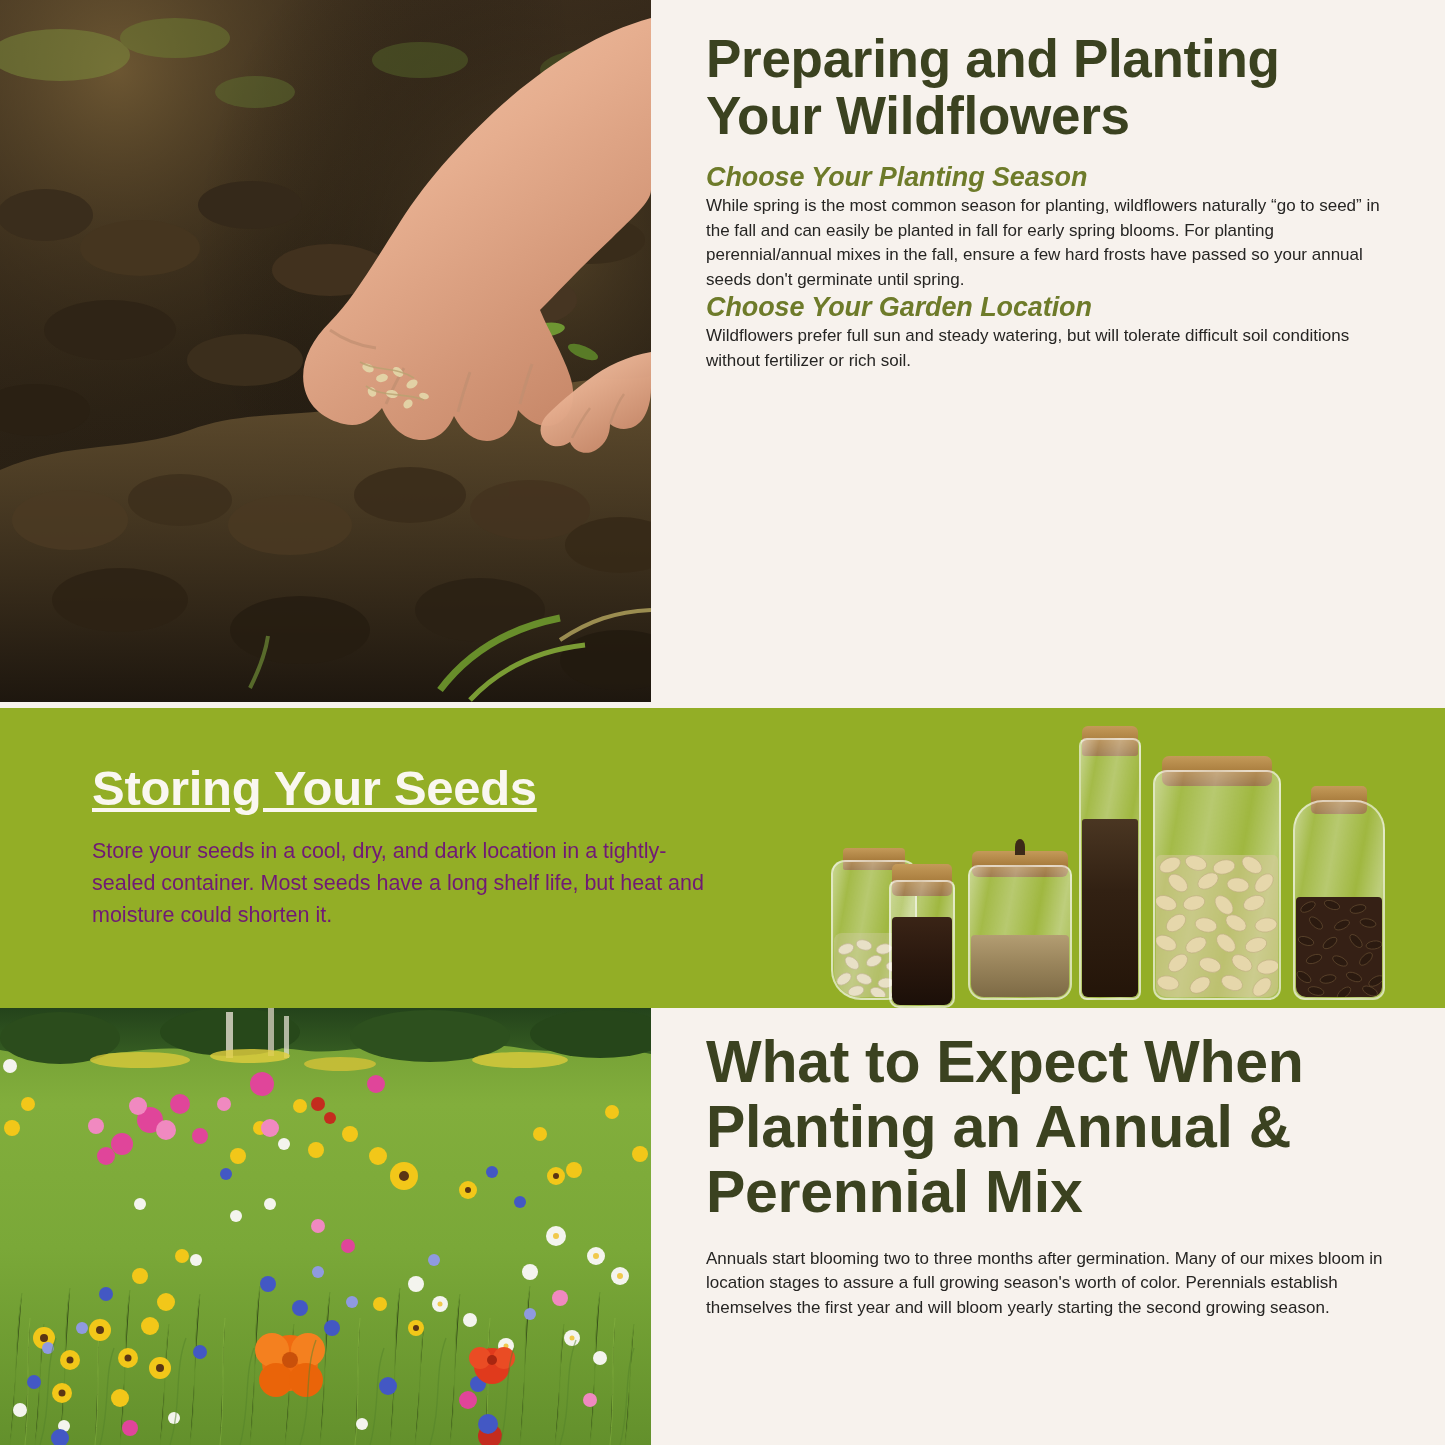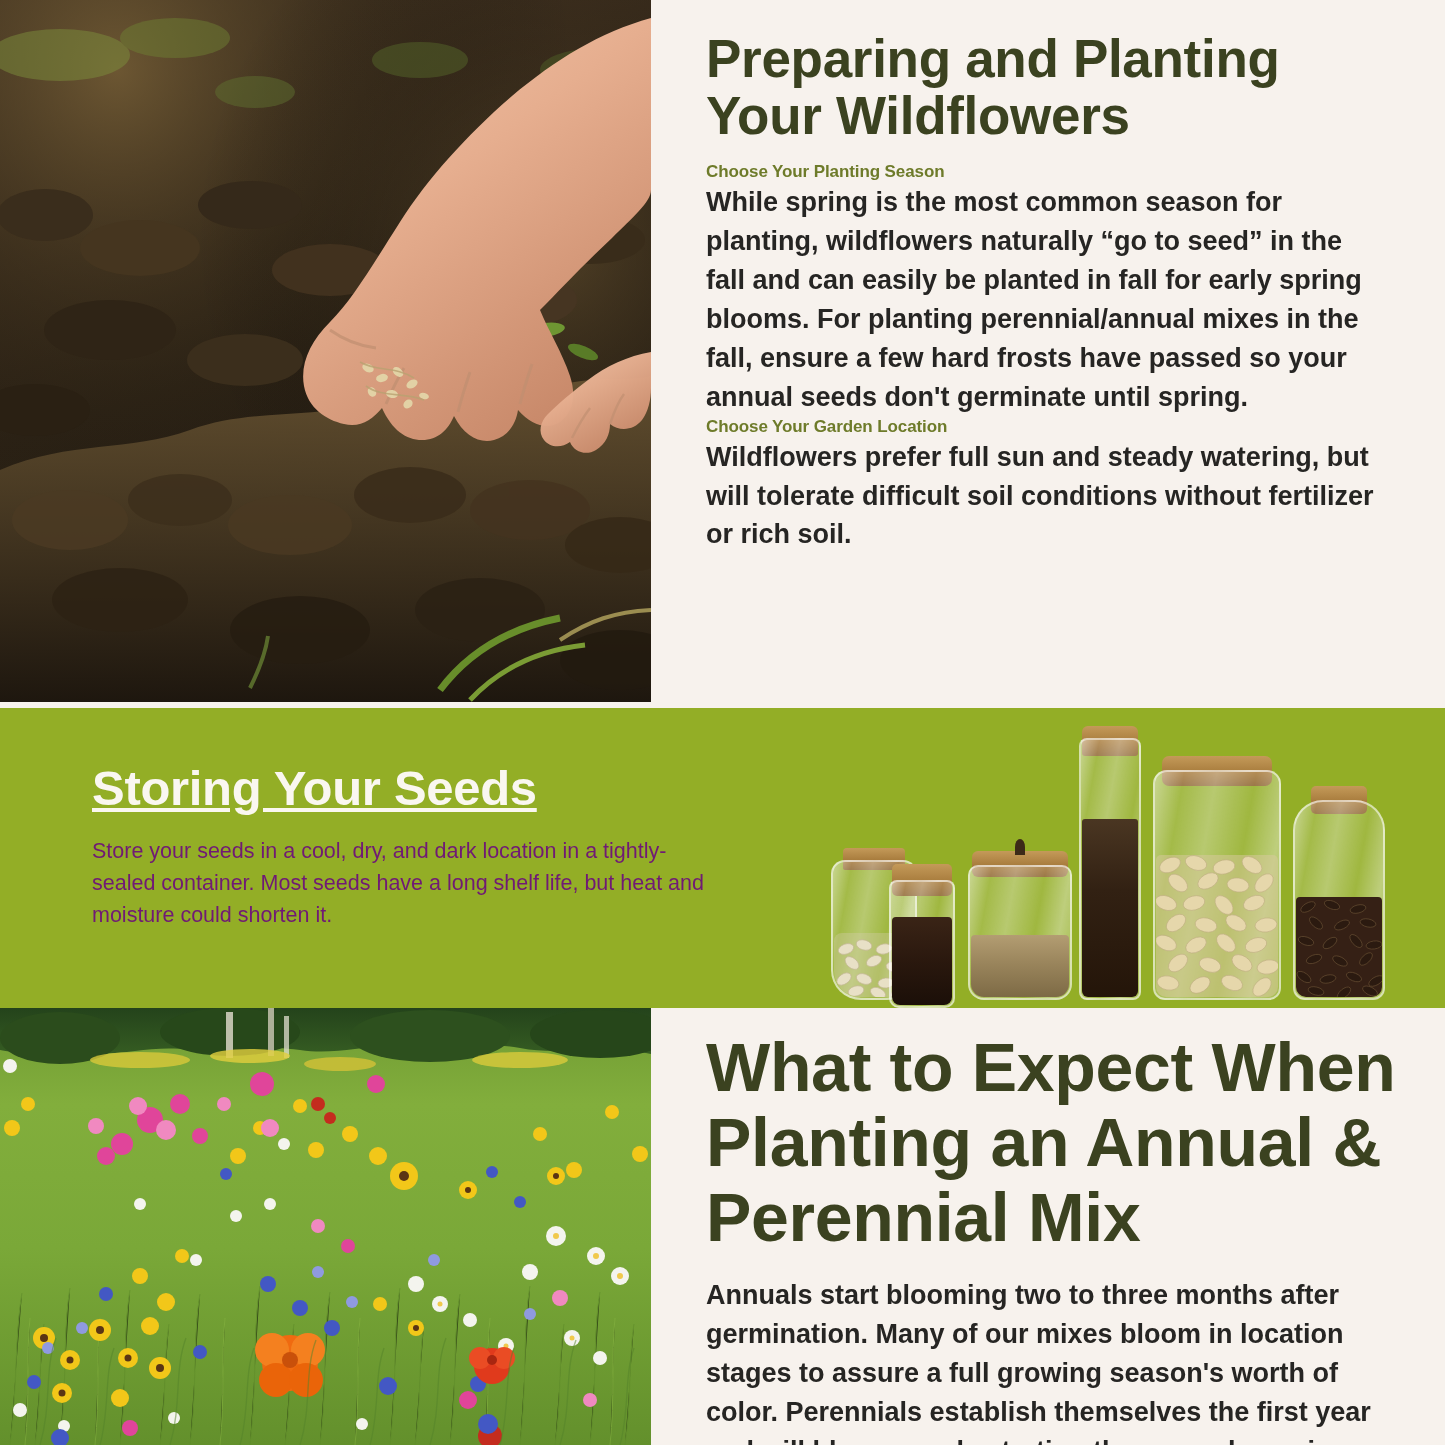--- a/index.html
+++ b/index.html
@@ -52,31 +52,32 @@
   h1.big-head {
     margin: 0 0 18px 0;
     font-size: 53px;
     line-height: 1.08;
     font-weight: 700;
     letter-spacing: -0.3px;
     color: #3b4220;
   }
   .sub-head {
     margin: 0 0 1px 0;
-    font-size: 17px;
+    font-size: 27px;
     font-weight: 700;
     letter-spacing: -0.1px;
     color: #6e7b2a;
+    font-style: italic;
   }
   .body-par {
     margin: 0 0 20px 0;
-    font-size: 27px;
+    font-size: 17px;
     line-height: 1.44;
     color: #262523;
-    font-weight: 700;
+    font-weight: 400;
   }
   .body-par:last-child { margin-bottom: 0; }
 
   
   .sec2 {
     position: absolute;
     left: 0; top: 708px;
     width: 1445px; height: 300px;
     background: #93ae26;
     overflow: hidden;
@@ -110,21 +111,21 @@
     width: 1445px; height: 437px;
     background: #f7f2ed;
   }
   .copy-right3 {
     position: absolute;
     left: 706px; top: 22px;
     width: 690px;
   }
   h1.big-head3 {
     margin: 0 0 22px 0;
-    font-size: 68px;
+    font-size: 59px;
     line-height: 1.1;
     font-weight: 700;
     letter-spacing: -0.3px;
     color: #3b4220;
   }
 
   
   .soil-art { position:absolute; inset:0; }
   .flower-art { position:absolute; inset:0; }
 

